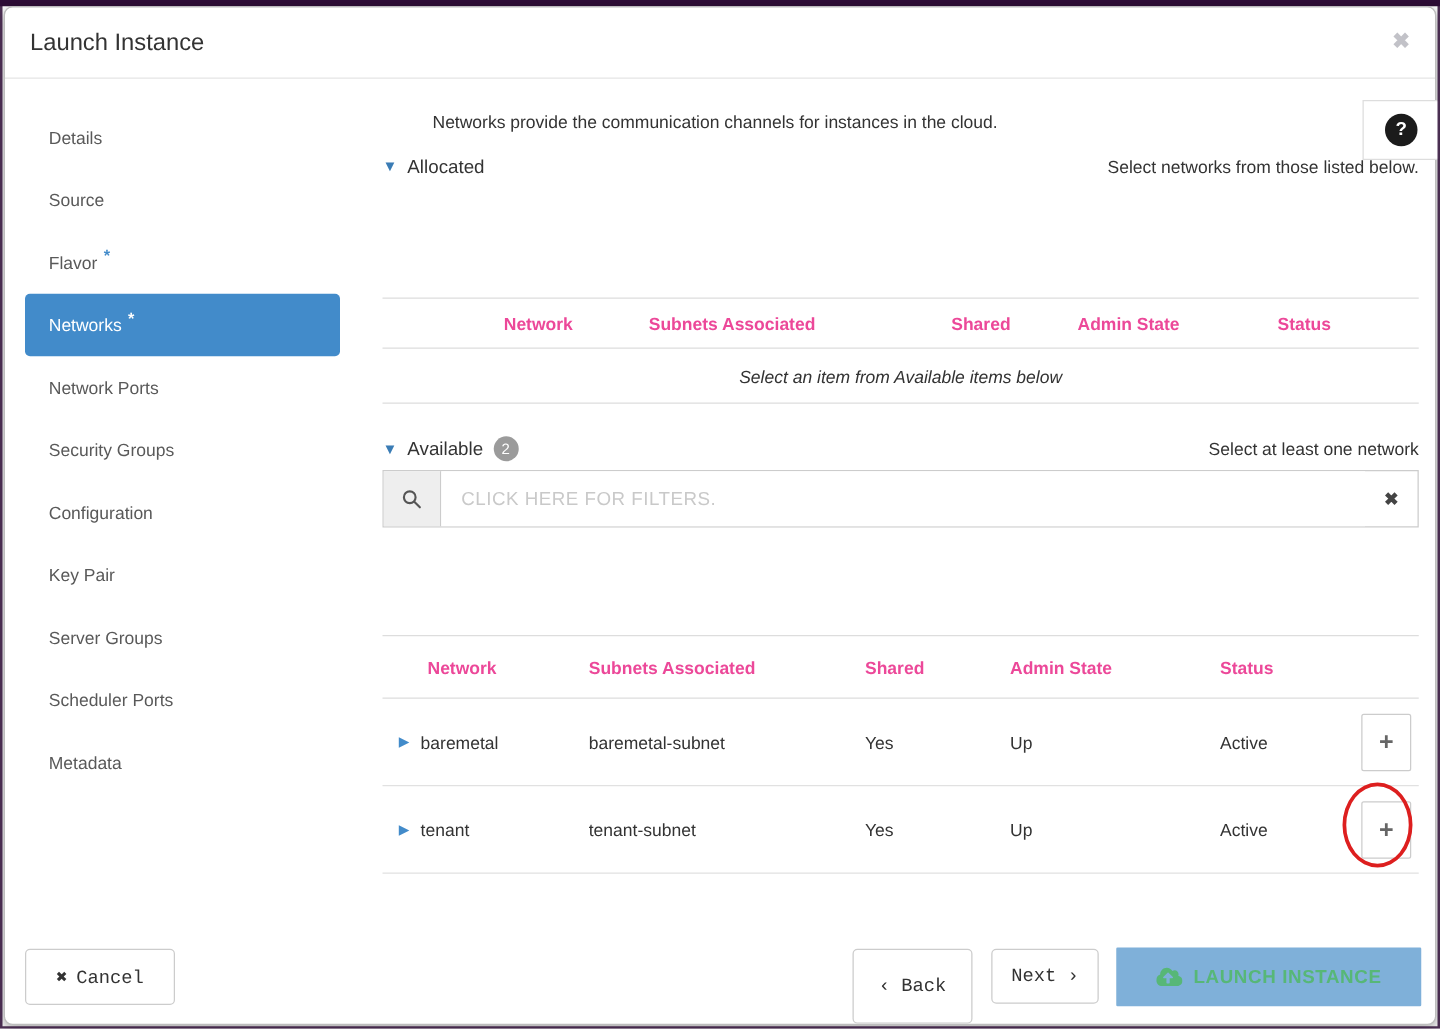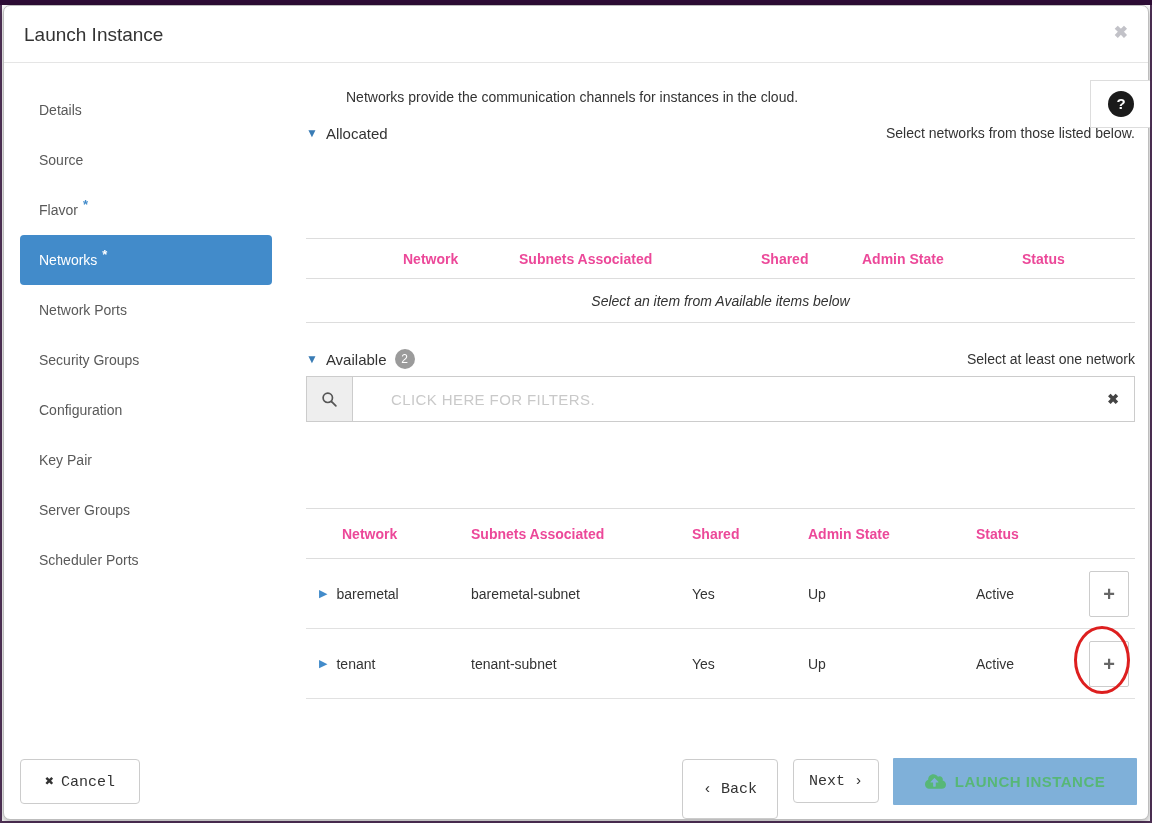--- a/index.html
+++ b/index.html
@@ -53,21 +53,21 @@
   .pad-first { padding-left:36px; }
   .empty-row { height:44px; border-bottom:1px solid #ddd; display:flex; align-items:center; justify-content:center; font-style:italic; font-size:14px; color:#333; }
   .data-row { height:70px; border-bottom:1px solid #e1e1e1; }
   .cell { font-size:14px; color:#333; }
   .name-cell { display:flex; align-items:center; padding-left:13px; gap:9px; }
   .action-cell { position:relative; height:100%; }
   .add-btn { position:absolute; right:6px; top:12px; width:40px; height:46px; background:#fff; border:1px solid #ccc; border-radius:2px; color:#666; font-size:20px; font-weight:bold; cursor:pointer; }
   .annotation-circle { position:absolute; left:1070px; top:620px; width:56px; height:68px; border:3px solid #dd1f1f; border-radius:50%; pointer-events:none; z-index:4; }
 
   
-  .filter-bar { position:absolute; left:0; right:0; top:313px; height:46px; border:1px solid #ccc; background:#fff; display:flex; align-items:stretch;gap:22px; }
+  .filter-bar { position:absolute; left:0; right:0; top:313px; height:46px; border:1px solid #ccc; background:#fff; display:flex; align-items:stretch; }
   .filter-icon-box { width:46px; background:#eee; border-right:1px solid #ccc; display:flex; align-items:center; justify-content:center; }
   .filter-input { flex:1; border:none; outline:none; padding:0 16px; font-size:15px; color:#333; font-family:"Liberation Sans",sans-serif; letter-spacing:.4px; }
   .filter-input::placeholder { color:#c9c9c9; }
   .filter-clear { width:42px; background:none; border:none; color:#444; font-size:14px; font-weight:bold; cursor:pointer; }
 
   
   .help-btn { position:absolute; left:1090px; top:80px; width:62px; height:48px; background:#fff; border:1px solid #ddd; z-index:5; cursor:pointer; display:flex; align-items:center; justify-content:center; }
   .help-glyph { width:26px; height:26px; background:#1b1b1b; color:#fff; border-radius:50%; font-size:15px; font-weight:bold; line-height:26px; text-align:center; }
 
   
@@ -123,20 +123,24 @@
     <div class="side-item">
         <span>Key Pair</span>
         <span class="req"></span>
       </div>
     <div class="side-item">
         <span>Server Groups</span>
         <span class="req"></span>
       </div>
     <div class="side-item">
         <span>Scheduler Ports</span>
+        <span class="req"></span>
+      </div>
+    <div class="side-item">
+        <span>Metadata</span>
         <span class="req"></span>
       </div>
   </div>
 
   <div class="content">
 
     <p class="description">Networks provide the communication channels for instances in the cloud.</p>
 
     <div class="section-row row-allocated">
       <span class="tri">▼</span>

